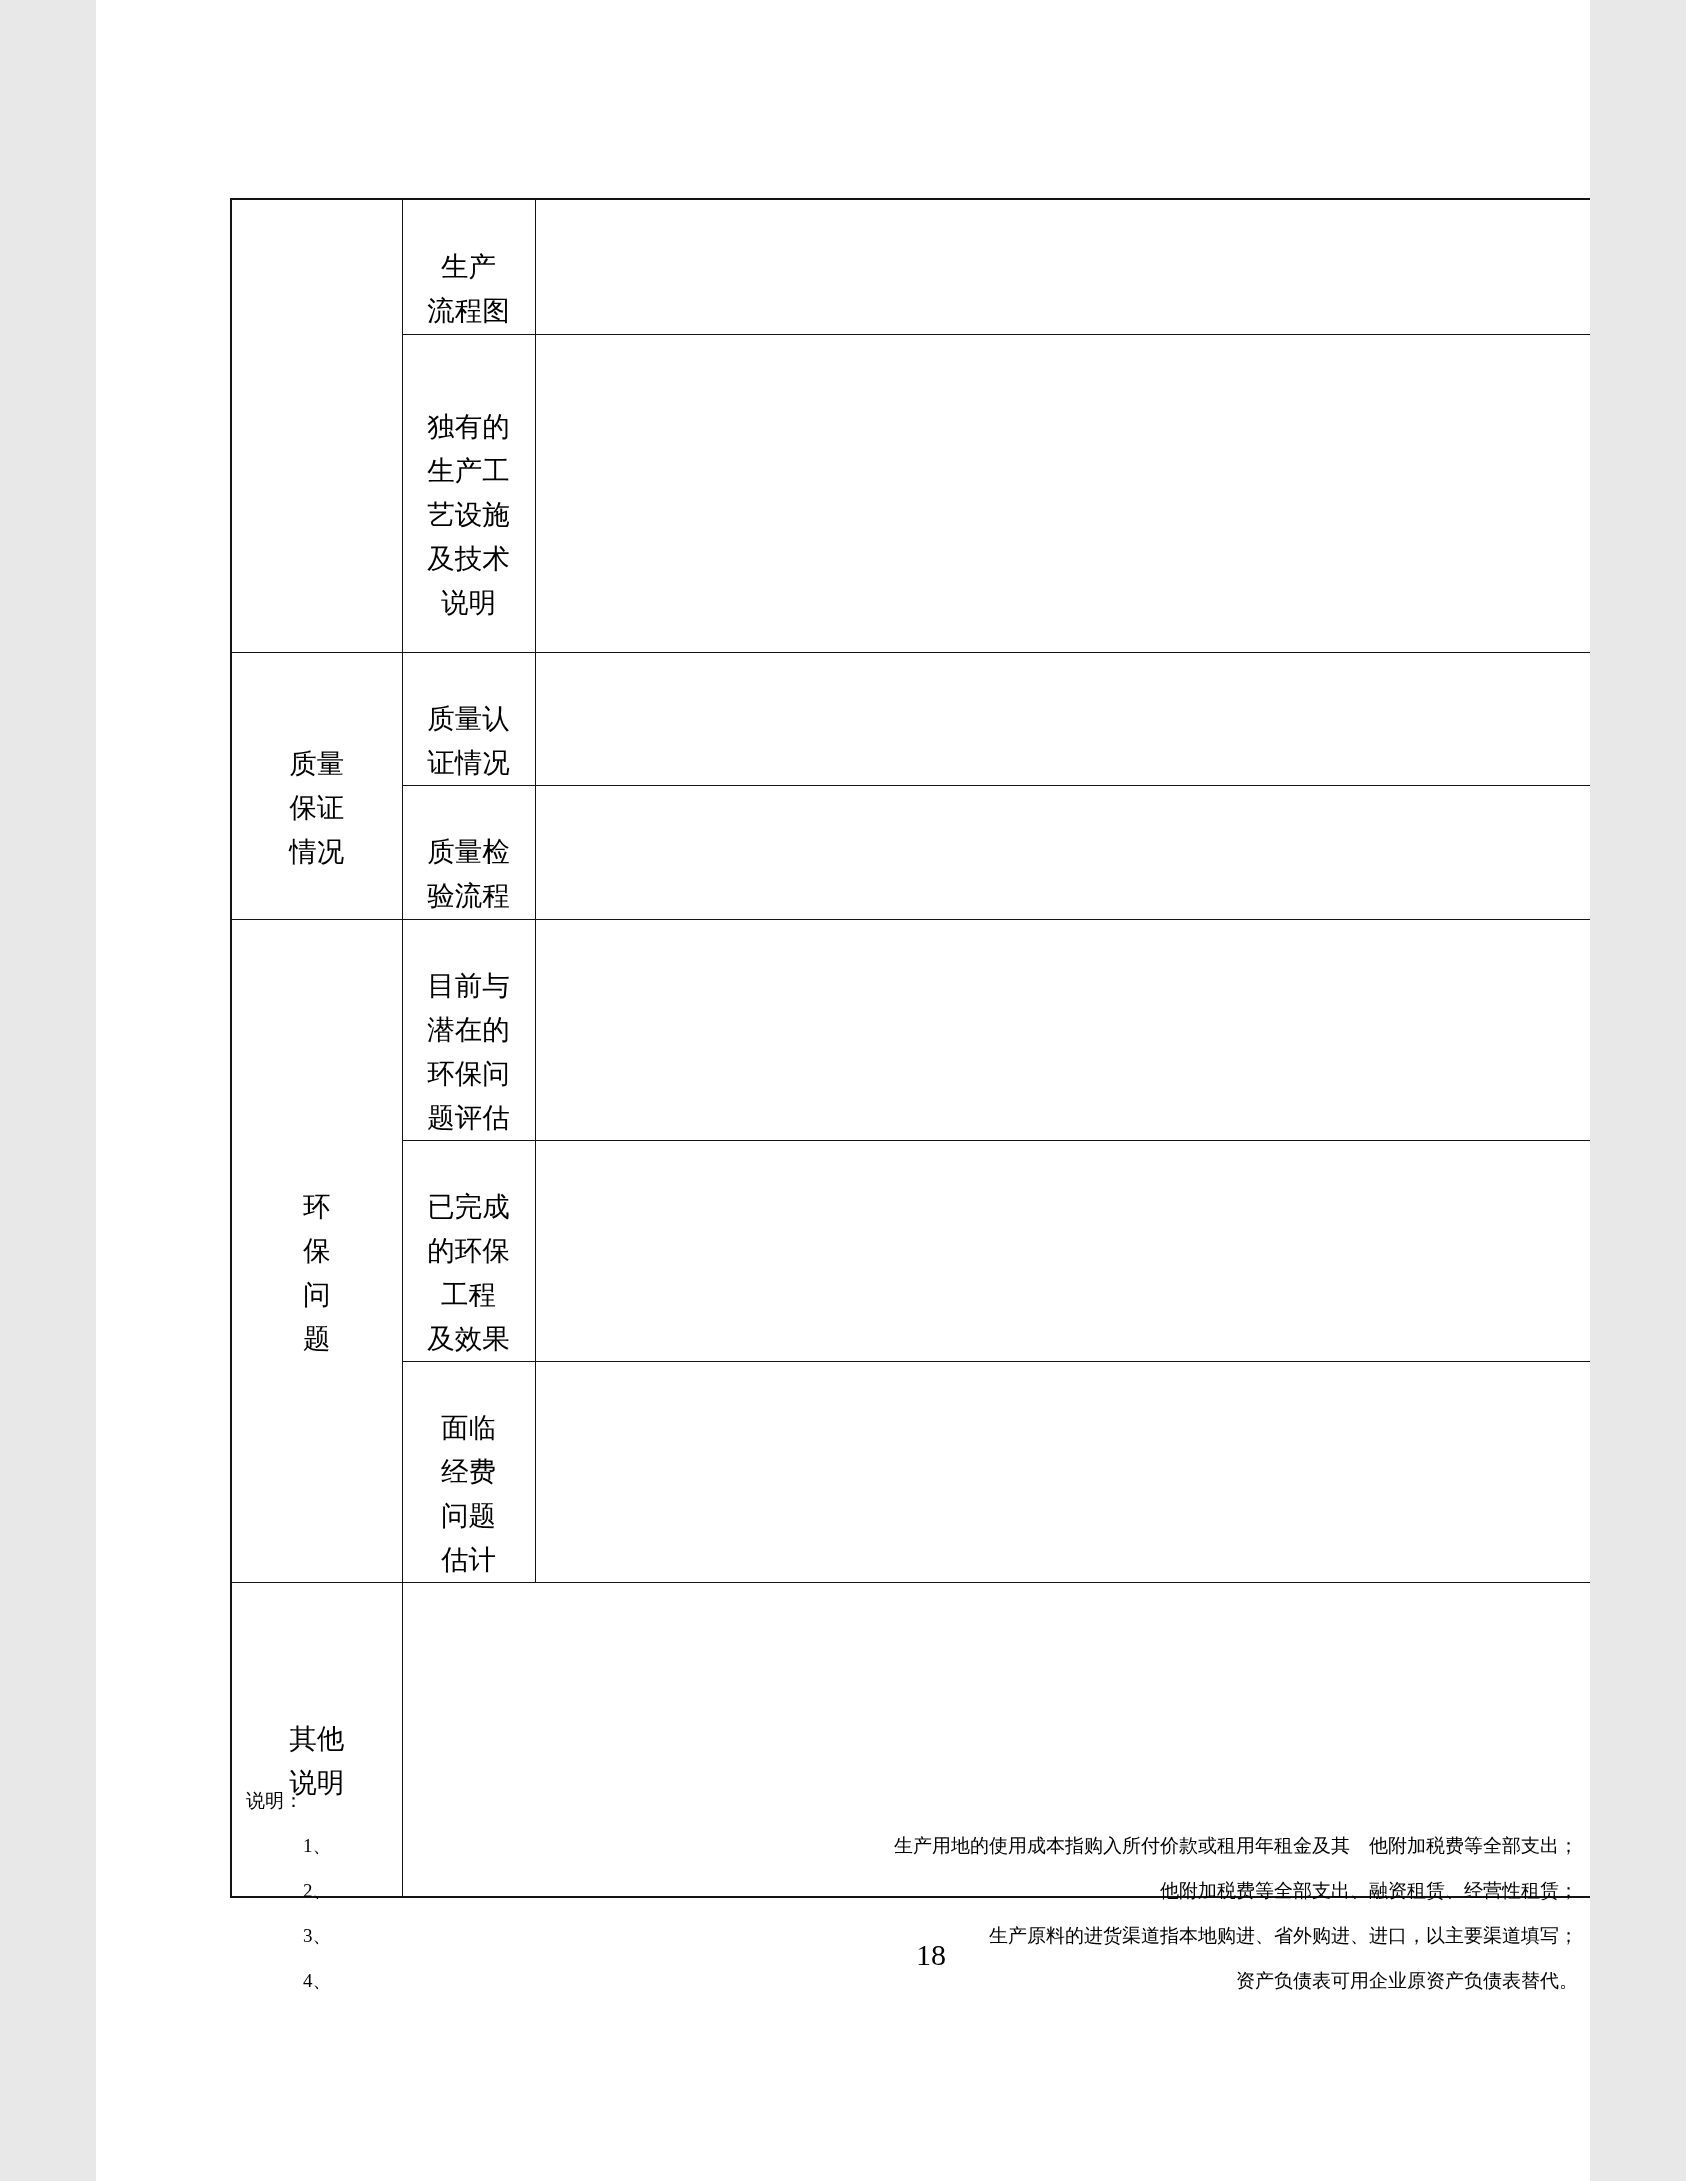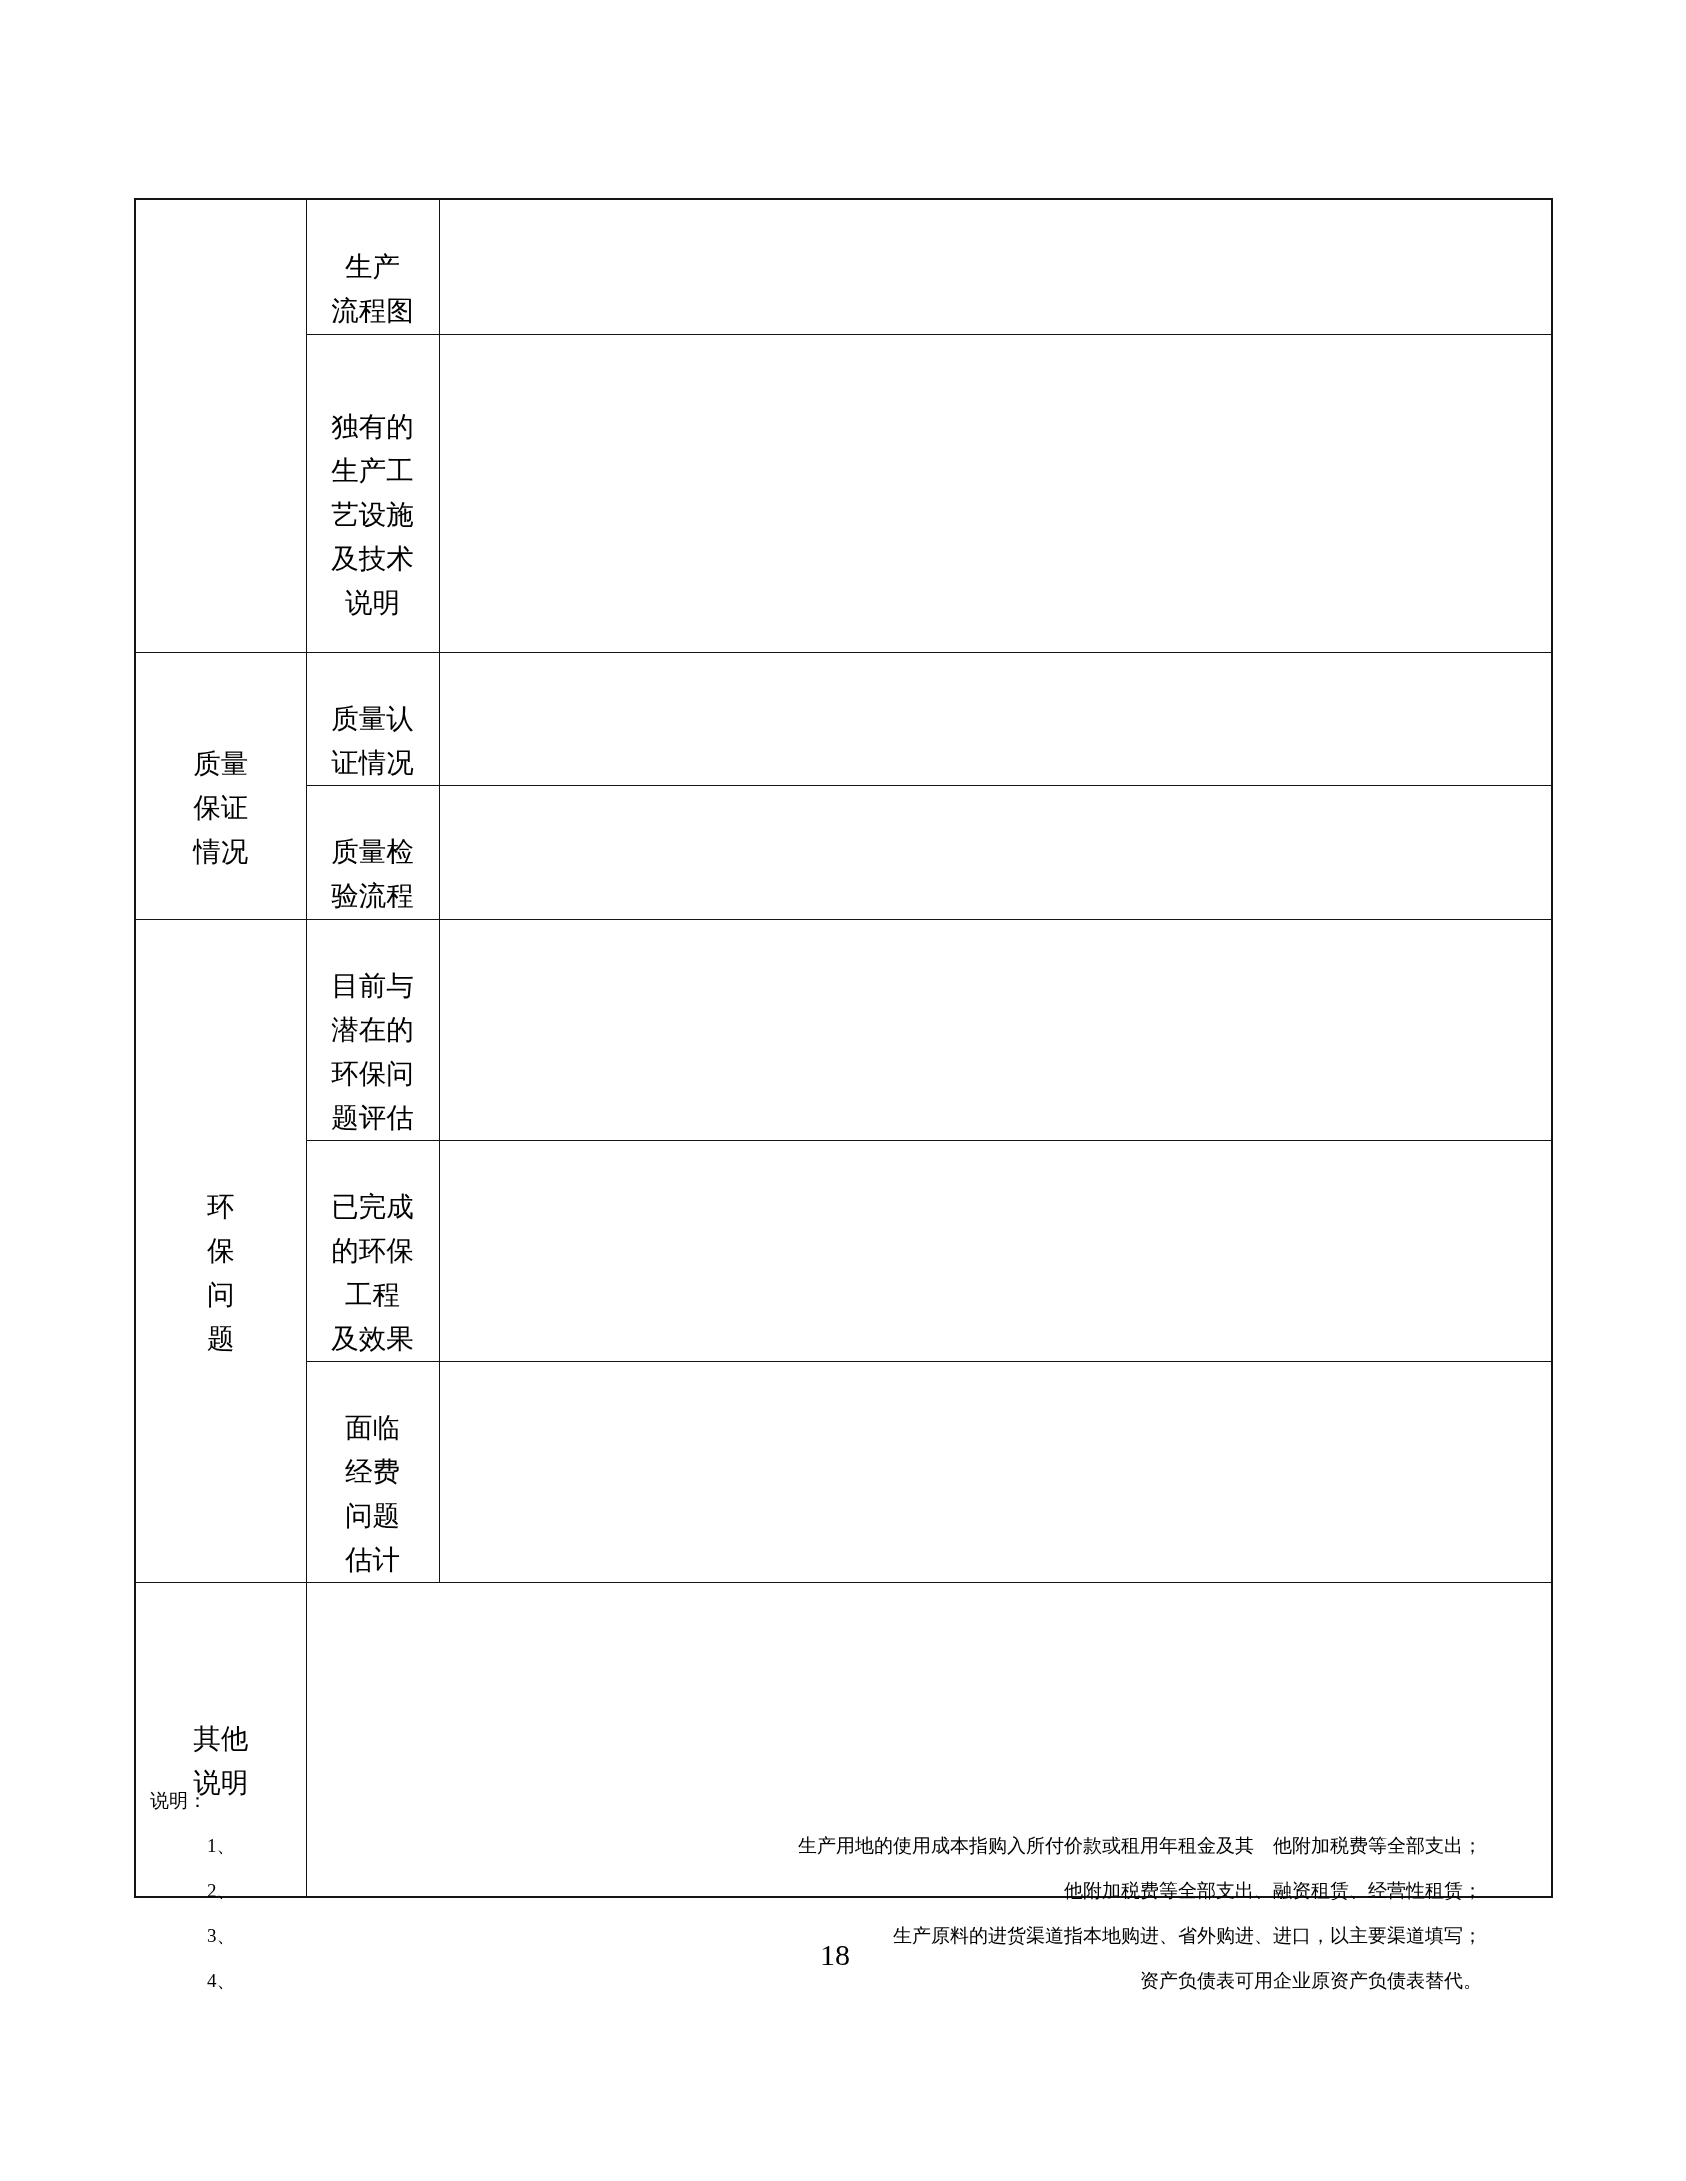--- a/index.html
+++ b/index.html
@@ -1,18 +1,18 @@
 <!DOCTYPE html>
 <html style="font-size:14.7px"><head>
 <meta charset="utf-8">
 <style>
   html, body { margin: 0; padding: 0; background: #e8e8e8; }
   .page {
     position: relative;
-    width: 1686px;
+    width: 1494px;
     height: 2182px;
     margin: 0 auto;
     background: #ffffff;
     font-family: "Liberation Serif", serif;
     color: #000000;
     overflow: hidden;
   }
   table.form {
     position: absolute;
     left: 134px;

